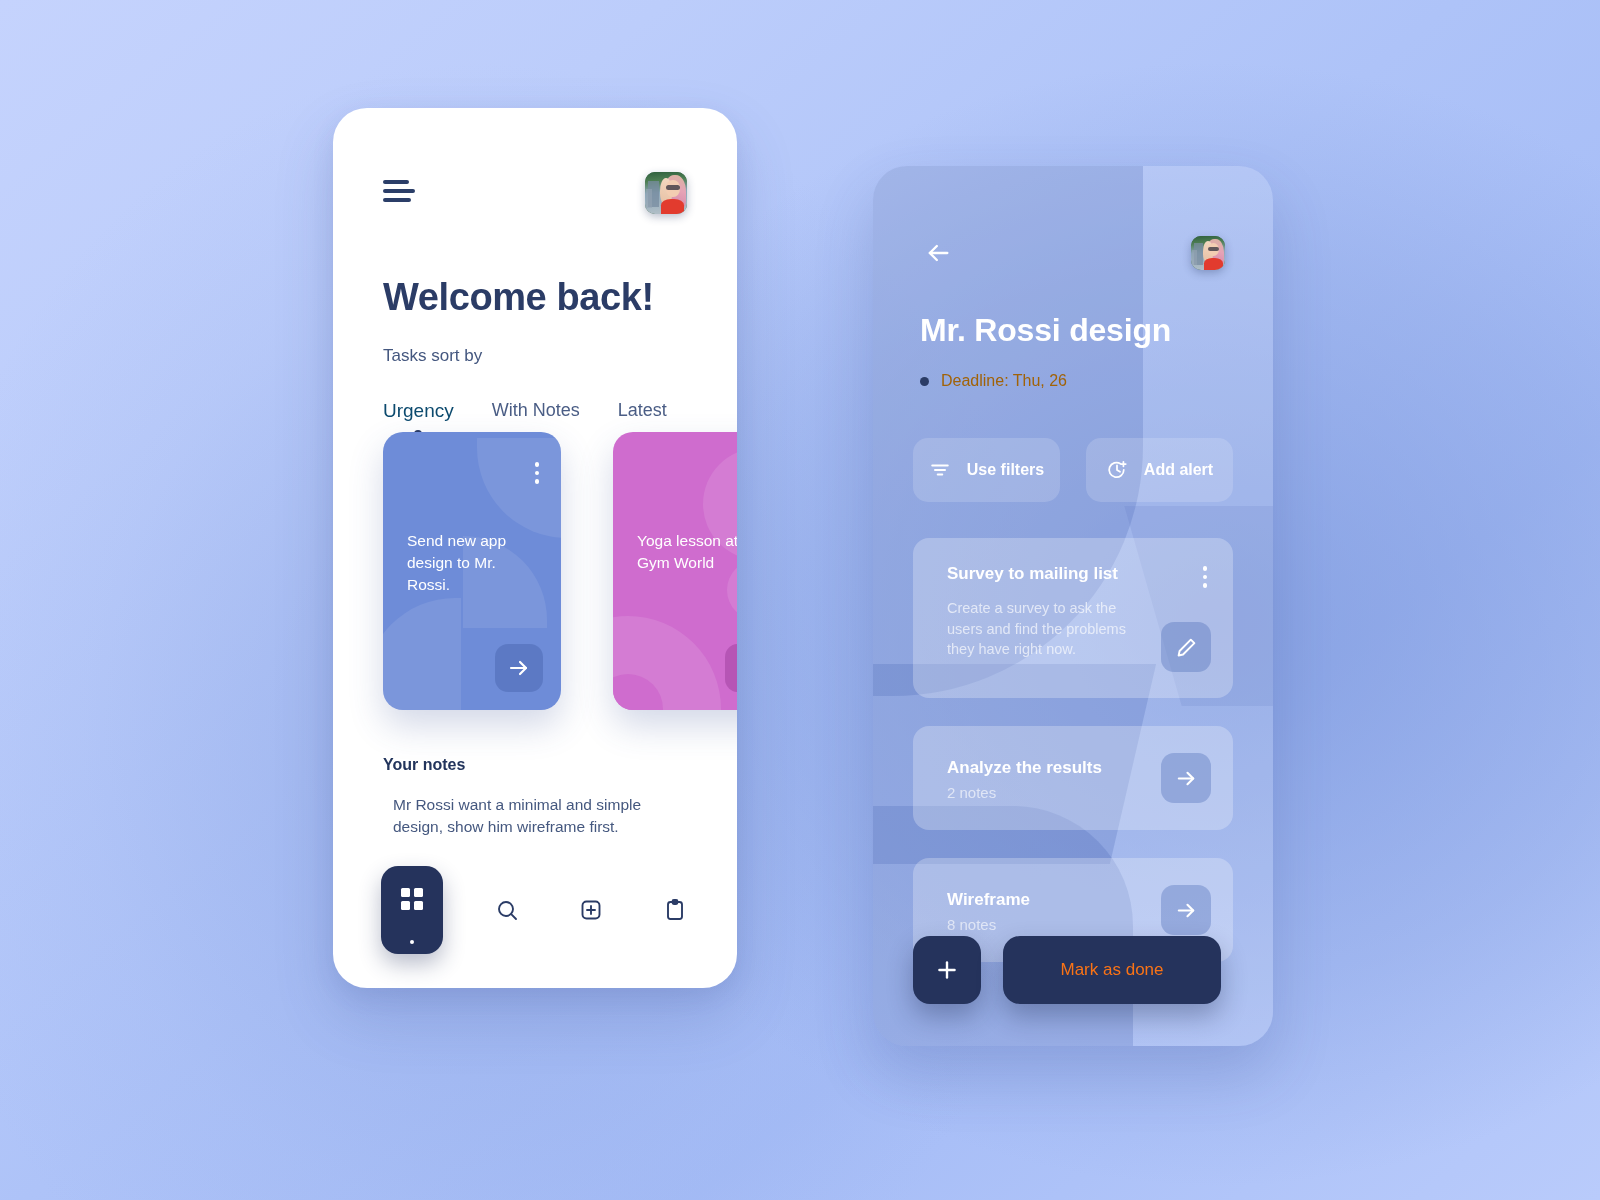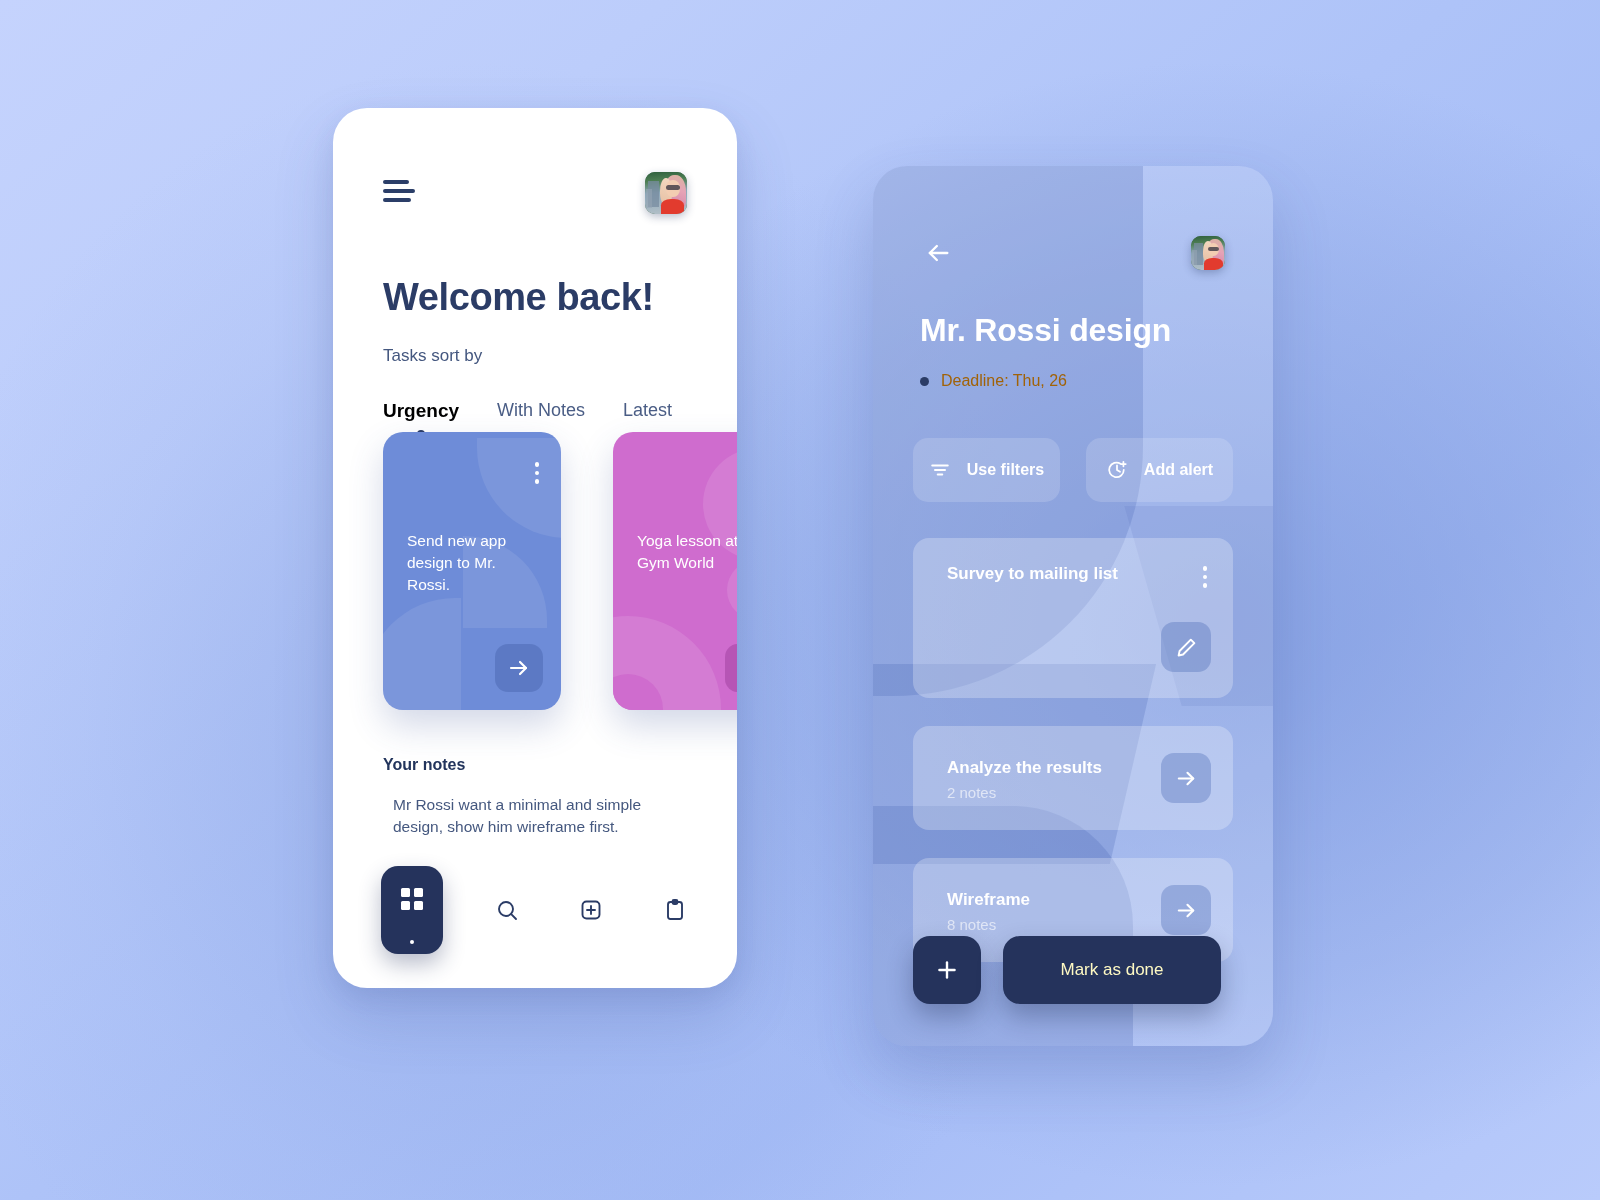--- a/index.html
+++ b/index.html
@@ -56,21 +56,21 @@
   .l-welcome {
     position:absolute; left:50px; top:168px;
     font-size:38px; font-weight:bold; color:#2b3c66; letter-spacing:-0.4px;
   }
   .l-sub {
     position:absolute; left:50px; top:238px;
     font-size:17px; color:#44577f;
   }
   .l-tabs { position:absolute; left:50px; top:292px; display:flex; gap:38px; align-items:flex-start; }
   .l-tab { font-size:18px; color:#4a5d85; cursor:pointer; position:relative; padding-bottom:16px; }
-  .l-tab.active { font-weight:bold; color:#000000; font-size:19px; }
+  .l-tab.active { font-weight:normal; color:#0c4a6e; font-size:19px; }
   .l-tab.active::after {
     content:''; position:absolute; left:50%; transform:translateX(-50%);
     bottom:0; width:8px; height:8px; border-radius:50%; background:#2b3c66;
   }
 
   
   .l-cards { position:absolute; left:50px; top:324px; display:flex; gap:52px; }
   .tcard {
     width:178px; height:278px; border-radius:20px;
     position:relative; overflow:hidden;
@@ -217,21 +217,21 @@
   .r-bottom { position:absolute; left:40px; bottom:42px; display:flex; gap:22px; z-index:6; }
   .r-fab {
     width:68px; height:68px; border-radius:17px; background:#25335c;
     display:flex; align-items:center; justify-content:center; cursor:pointer;
     box-shadow:0 12px 26px rgba(25,35,70,0.32);
   }
   .r-fab svg { width:26px; height:26px; }
   .r-done {
     width:218px; height:68px; border-radius:17px; background:#25335c;
     display:flex; align-items:center; justify-content:center; cursor:pointer;
-    color:#fef9c3; font-size:17px;
+    color:#f97316; font-size:17px;
     box-shadow:0 12px 26px rgba(25,35,70,0.32);
   }
 </style>
 </head>
 <body>
 
 <div class="phone-left">
 
   <div class="l-topbar">
     <div class="hamburger">
@@ -382,20 +382,21 @@
             <line x1="16.5" y1="5.5" x2="21.5" y2="5.5"></line>
         </svg>
         <span>Add alert</span>
       </div>
     </div>
 
     <div class="r-list">
 
       <div class="r-card tall">
         <div class="r-card-title">Survey to mailing list</div>
+        <div class="r-card-desc">Create a survey to ask the users and find the problems they have right now.</div>
         <div class="dots3v">
           <i></i>
           <i></i>
           <i></i>
         </div>
         <div class="r-sq">
           <svg viewBox="0 0 24 24" fill="none" stroke="#fff" stroke-width="2" stroke-linecap="round" stroke-linejoin="round">
             <path d="M16.5 3.8l3.7 3.7L8.4 19.3l-4.6 1 1-4.6z"></path>
           </svg>
         </div>

